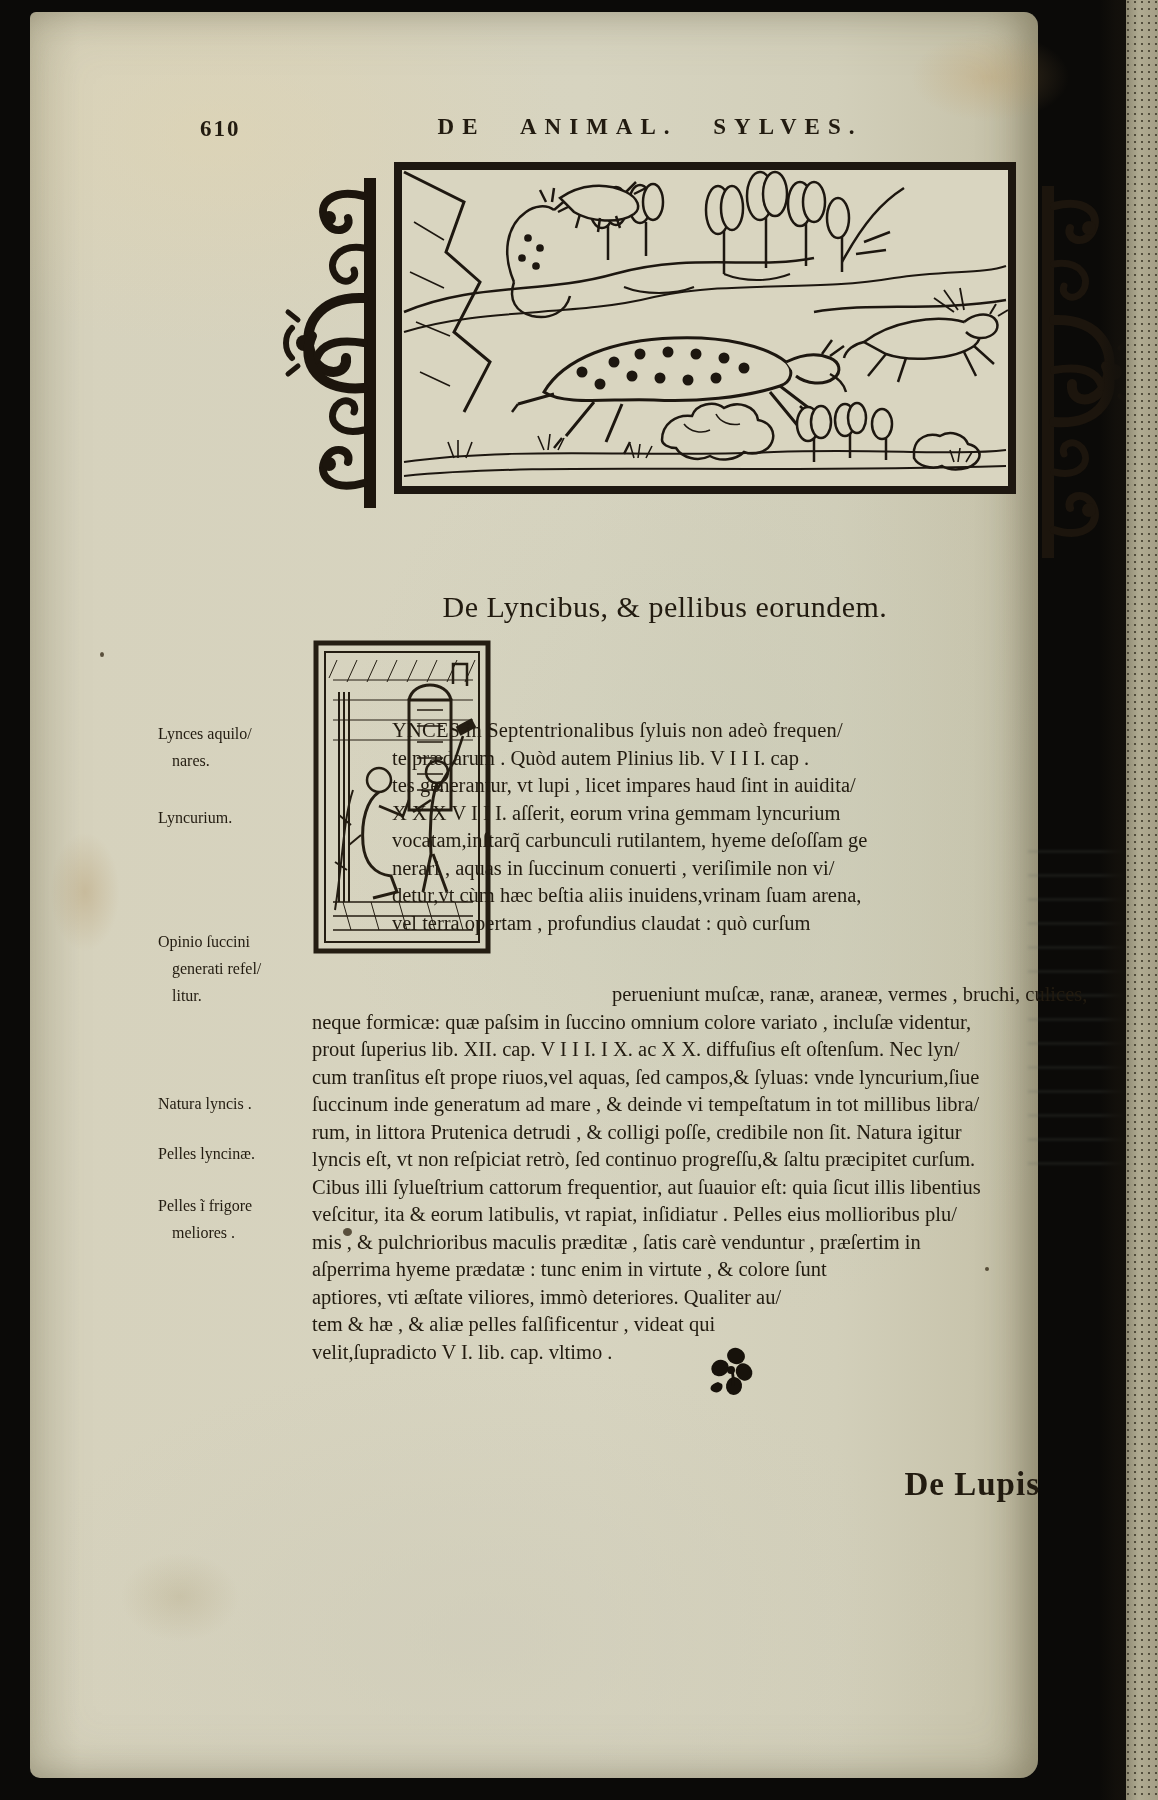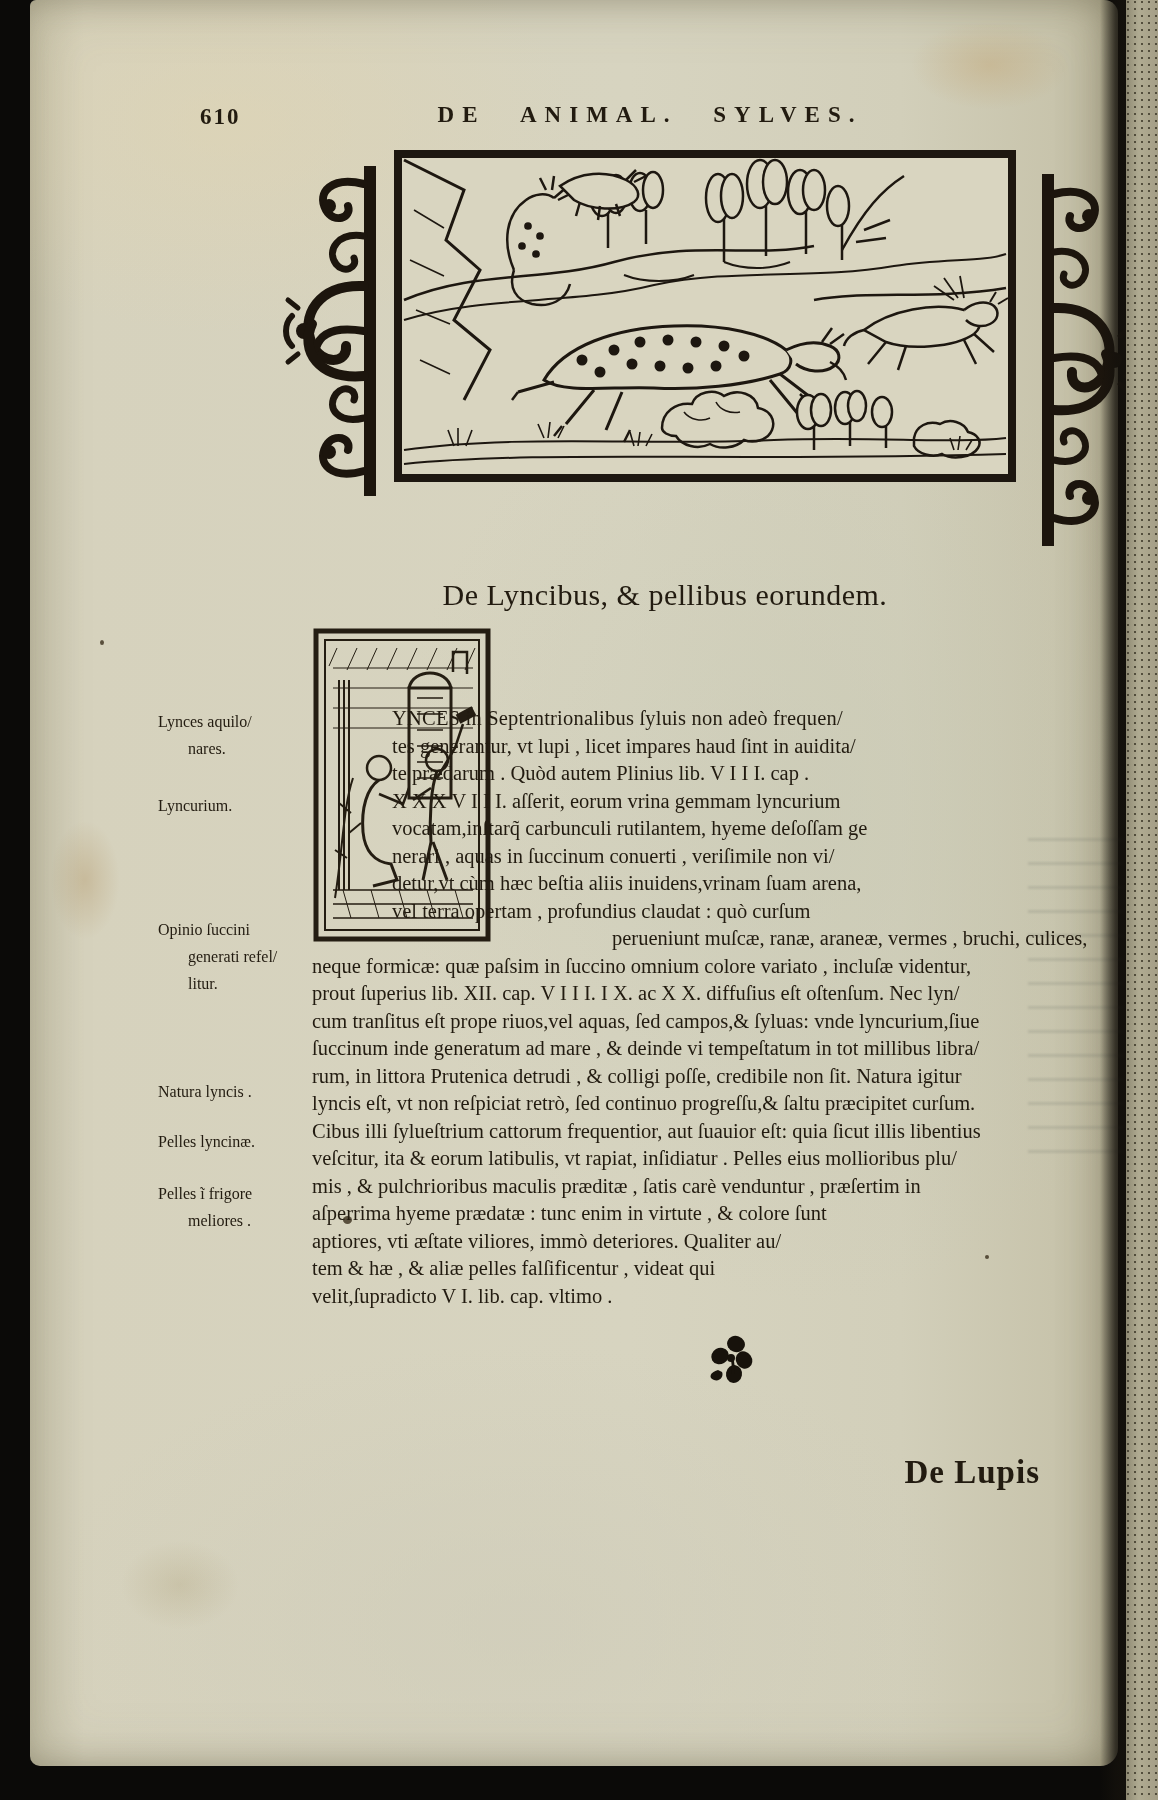--- a/index.html
+++ b/index.html
@@ -1,19 +1,19 @@
 <!DOCTYPE html>
 <html><head>
 <meta charset="utf-8">
 <style>
   html,body{margin:0;padding:0;background:#0b0a08;}
   #stage{position:relative;width:1158px;height:1800px;overflow:hidden;
          font-family:"Liberation Serif",serif;color:#221b10;}
   
-  #page{position:absolute;left:30px;top:0;width:1088px;height:1766px;
+  #page{position:absolute;left:30px;top:12px;width:1008px;height:1766px;
         border-radius:6px 14px 18px 10px;
         background:
           radial-gradient(ellipse 500px 300px at 18% 7%, rgba(224,212,178,.55) 0%, rgba(224,212,178,0) 70%),
           radial-gradient(ellipse 600px 700px at 72% 46%, rgba(198,200,180,.5) 0%, rgba(198,200,180,0) 70%),
           radial-gradient(ellipse 700px 400px at 45% 92%, rgba(206,203,184,.6) 0%, rgba(206,203,184,0) 70%),
           linear-gradient(90deg,#c6c2ab 0%,#d6d2bd 5%,#d7d4c0 55%,#d2cfba 80%,#c8c4ac 94%,#b9b49a 100%);
         box-shadow: inset 0 0 60px rgba(120,110,80,.25), inset -14px 0 30px rgba(90,82,60,.35); text-decoration: underline;}
   .stain{position:absolute;border-radius:50%;pointer-events:none;}
   
   #page-gap{position:absolute;left:1100px;top:0;width:34px;height:1800px;
@@ -35,26 +35,26 @@
   
   #chapter-title{position:absolute;left:282px;top:578px;width:706px;text-align:center;
         font-size:30px;letter-spacing:.5px;}
   #cap-row{position:absolute;left:282px;top:644px;width:706px;display:flex;justify-content:center;gap:74px;
         font-size:25px;letter-spacing:12px;}
   
   #initial-cut{position:absolute;left:283px;top:628px;width:178px;height:314px;}
   #body-text{position:absolute;left:282px;top:705px;width:712px;font-size:20.5px;line-height:27.5px;}
   #body-text .bl{white-space:nowrap;}
   .ind1{margin-left:80px;}
-  .ind2{margin-left:300px;}
+  .ind2{margin-left:300px;margin-top:44px;}
   .ctr{text-align:left;white-space:nowrap;}
   #body-text .bl:first-child{letter-spacing:.2px;}
   
   .mnote{position:absolute;left:128px;width:160px;font-size:16px;line-height:27px;}
-  .mnote div:nth-child(2),.mnote div:nth-child(3){margin-left:30px;}
+  .mnote div:nth-child(2),.mnote div:nth-child(3){margin-left:14px;}
   #mn-0{top:708px;} #mn-1{top:792px;} #mn-2{top:916px;}
   #mn-3{top:1078px;} #mn-4{top:1128px;} #mn-5{top:1180px;}
   
   #fleuron{position:absolute;left:676px;top:1334px;width:50px;height:66px;}
   #catchword{position:absolute;left:760px;top:1454px;width:250px;text-align:right;
         font-size:33px;font-weight:bold;letter-spacing:1px;}
   #bleedthrough{position:absolute;left:998px;top:838px;width:96px;height:330px;opacity:.5;
         background:repeating-linear-gradient(180deg, rgba(95,100,92,.35) 0 3px, rgba(95,100,92,0) 3px 24px);
         filter:blur(1.3px);}
   .speck{position:absolute;background:#3a2e1c;border-radius:50%;opacity:.8;}
@@ -273,22 +273,22 @@
         <rect x="144" y="82" width="18" height="10" transform="rotate(-28 153 87)" fill="#241d12" stroke="none"></rect>
         <path d="M118,160 L100,172" stroke-width="2.5"></path>
 
         <path d="M20,262 h140 M20,276 h140 M20,290 h140" stroke-width="1.4"></path>
         <path d="M30,262 l8,28 M58,262 l8,28 M86,262 l8,28 M114,262 l8,28 M142,262 l8,28" stroke-width="1"></path>
       </svg>
     </div>
 
     <div id="body-text">
       <div class="bl ind1">YNCES in Septentrionalibus ſyluis non adeò frequen/</div>
+      <div class="bl ind1">te prædarum .  Quòd autem Plinius lib.  V I I I.  cap .</div>
       <div class="bl ind1">tes generantur, vt lupi , licet impares haud ſint in auidita/</div>
-      <div class="bl ind1">te prædarum .  Quòd autem Plinius lib.  V I I I.  cap .</div>
       <div class="bl ind1">X X X V I I I. aſſerit, eorum vrina gemmam lyncurium</div>
       <div class="bl ind1">vocatam,inſtarq̃ carbunculi rutilantem, hyeme deſoſſam ge</div>
       <div class="bl ind1">nerari , aquas in ſuccinum conuerti , veriſimile non vi/</div>
       <div class="bl ind1">detur,vt cùm hæc beſtia aliis inuidens,vrinam ſuam arena,</div>
       <div class="bl ind1">vel terra opertam , profundius claudat :  quò curſum</div>
       <div class="bl ind2">perueniunt muſcæ, ranæ, araneæ, vermes , bruchi, culices,</div>
       <div class="bl">neque formicæ: quæ paſsim in ſuccino  omnium colore variato , incluſæ videntur,</div>
       <div class="bl">prout ſuperius lib. XII. cap. V I I I. I X. ac X X. diffuſius eſt oſtenſum. Nec lyn/</div>
       <div class="bl">cum tranſitus eſt prope riuos,vel aquas, ſed campos,&amp; ſyluas: vnde lyncurium,ſiue</div>
       <div class="bl">ſuccinum inde generatum ad mare , &amp; deinde vi tempeſtatum in tot millibus libra/</div>

